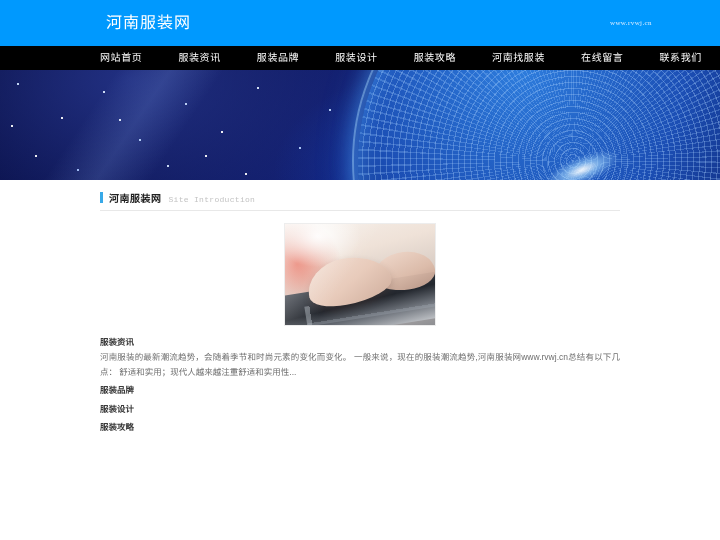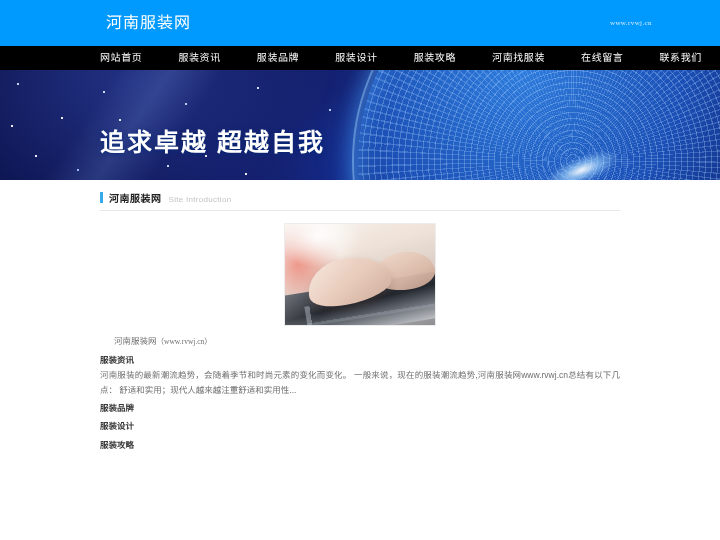--- a/index.html
+++ b/index.html
@@ -183,21 +183,21 @@
   .section-title-cn{
     font-size:10px;
     color:#222222;
     font-weight:bold;
     letter-spacing:.5px;
   }
   .section-title-en{
     font-size:8px;
     color:#c3c3c3;
     margin-left:7px;
-    font-family:Liberation Sans, sans-serif;
+    font-family:Liberation Mono, monospace;
     letter-spacing:.3px;
   }
   .section-rule{
     margin:0 100px;
     height:1px;
     background:#e8e8e8;
   }
 
   .article{
     margin:0 100px;
@@ -307,21 +307,20 @@
 
 <section class="hero">
   <div class="hero-sky"></div>
   <div class="hero-streak"></div>
   <div class="hero-stars"></div>
   <div class="globe">
     <div class="globe-net"></div>
     <div class="globe-glow"></div>
   </div>
   <div class="globe-rim"></div>
-  <h1 class="hero-title">追求卓越  超越自我</h1>
 </section>
 
 <main class="content">
 
   <div class="section-head">
     <span class="section-bar"></span>
     <span class="section-title-cn">河南服装网</span>
     <span class="section-title-en">Site Introduction</span>
   </div>
   <div class="section-rule"></div>
@@ -330,23 +329,20 @@
 
     <figure class="article-figure">
       <div class="photo"></div>
       <div class="photo-laptop"></div>
       <div class="photo-keys"></div>
       <div class="photo-hand-b"></div>
       <div class="photo-hand-a"></div>
       <div class="photo-sheen"></div>
     </figure>
 
-    <p class="lead">
-      <span>河南服装网</span><span class="url">（www.rvwj.cn）</span>
-    </p>
 
 
     <h3 class="sub-head">服装资讯</h3>
     <p class="para">河南服装的最新潮流趋势，会随着季节和时尚元素的变化而变化。 一般来说，现在的服装潮流趋势,河南服装网www.rvwj.cn总结有以下几点： 舒适和实用；现代人越来越注重舒适和实用性...</p>
 
     <h3 class="sub-head">服装品牌</h3>
 
     <h3 class="sub-head">服装设计</h3>
 
     <h3 class="sub-head">服装攻略</h3>

